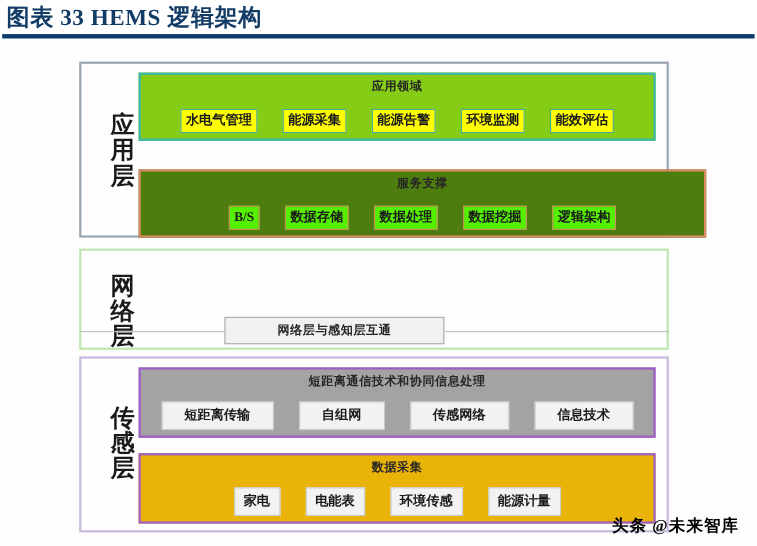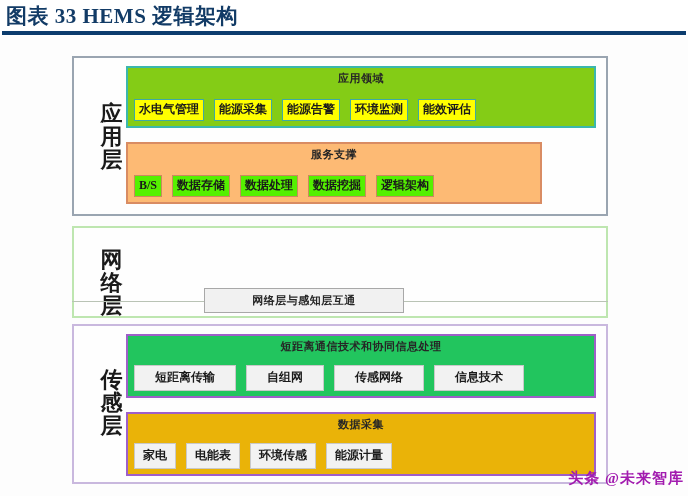--- a/index.html
+++ b/index.html
@@ -91,23 +91,23 @@
     font-weight: bold;
     color: #262626;
     letter-spacing: 0.5px;
   }
   .chips {
     position: absolute;
     left: 6px;
     right: 6px;
     bottom: 5px;
     display: flex;
-    justify-content: flex-start;
+    justify-content: center;
     align-items: center;
-    gap: 10px;
+    gap: 23px;
   }
   .chip {
     box-sizing: border-box;
     border-width: 1px;
     border-style: solid;
     font-family: "Liberation Serif", serif;
     font-size: 12px;
     font-weight: bold;
     color: #1a1a1a;
     text-align: center;
@@ -135,24 +135,24 @@
     background: #84cc16;
     border-color: #3BB7AE;
   }
   #group-app-domain .chip {
     background: #FFFF00;
     border-color: #3FA9A1;
   }
 
   #group-service-support {
     left: 52px;
-    top: 84px;
-    width: 416px;
+    top: 96px;
+    width: 516px;
     height: 62px;
-    background: #fdba74;
+    background: #4d7c0f;
     border-color: #D98C63;
   }
   #group-service-support .chip {
     background: #55F000;
     border-color: #C98A5E;
   }
 
   
   #layer-network {
     left: 72px;
@@ -212,21 +212,21 @@
     height: 160px;
     border: 2px solid #C9B8DE;
   }
   #label-sensing { top: 42px; }
 
   #group-short-range {
     left: 52px;
     top: 8px;
     width: 470px;
     height: 64px;
-    background: #22c55e;
+    background: #a3a3a3;
     border-color: #9E5FC9;
   }
   #group-short-range .chip {
     background: #F2F2F2;
     border-color: #C9C9C9;
     padding: 5px 20px;
   }
 
   #group-data-collect {
     left: 52px;
@@ -238,26 +238,26 @@
   }
   #group-data-collect .chip {
     background: #F2F2F2;
     border-color: #C9C9C9;
     padding: 5px 8px;
   }
 
   
   #watermark {
     position: absolute;
-    right: 4px;
+    right: 16px;
     bottom: 8px;
     font-family: "Liberation Serif", serif;
     font-size: 15px;
     font-weight: bold;
-    color: #a21caf;
+    color: #000000;
     letter-spacing: 1px;
     white-space: nowrap;
   }
 </style>
 </head>
 <body>
 
 <div id="title-bar">
   <div id="page-title">图表 33   HEMS 逻辑架构</div>
   <div id="title-rule"></div>

